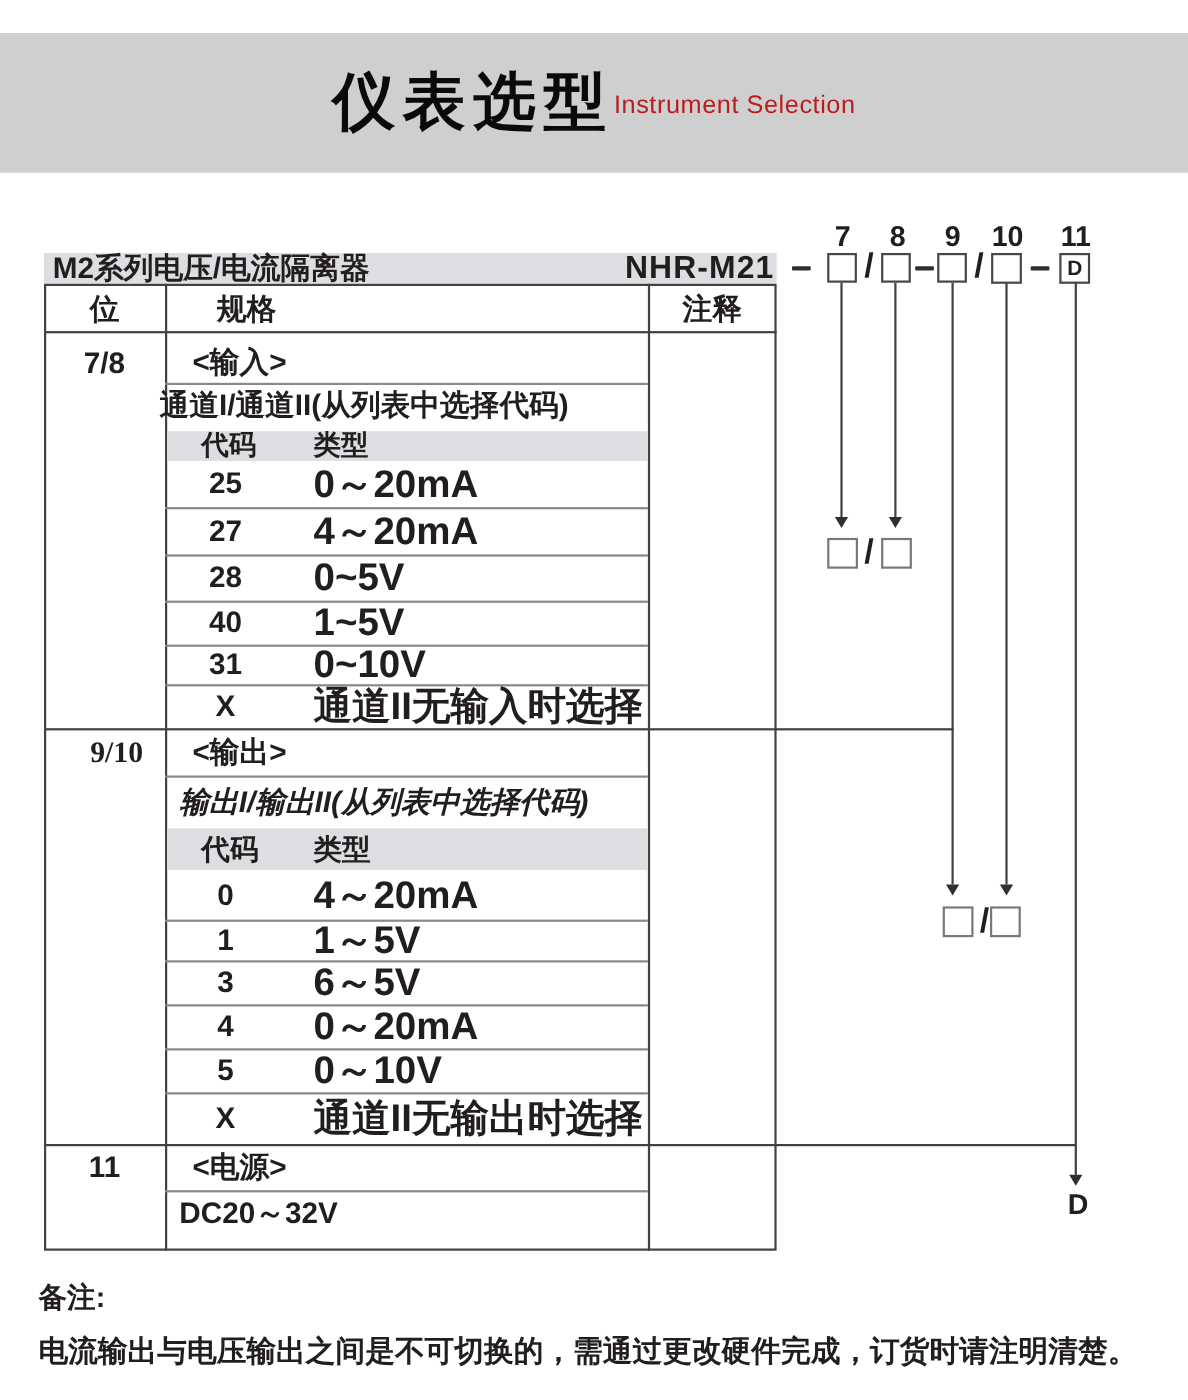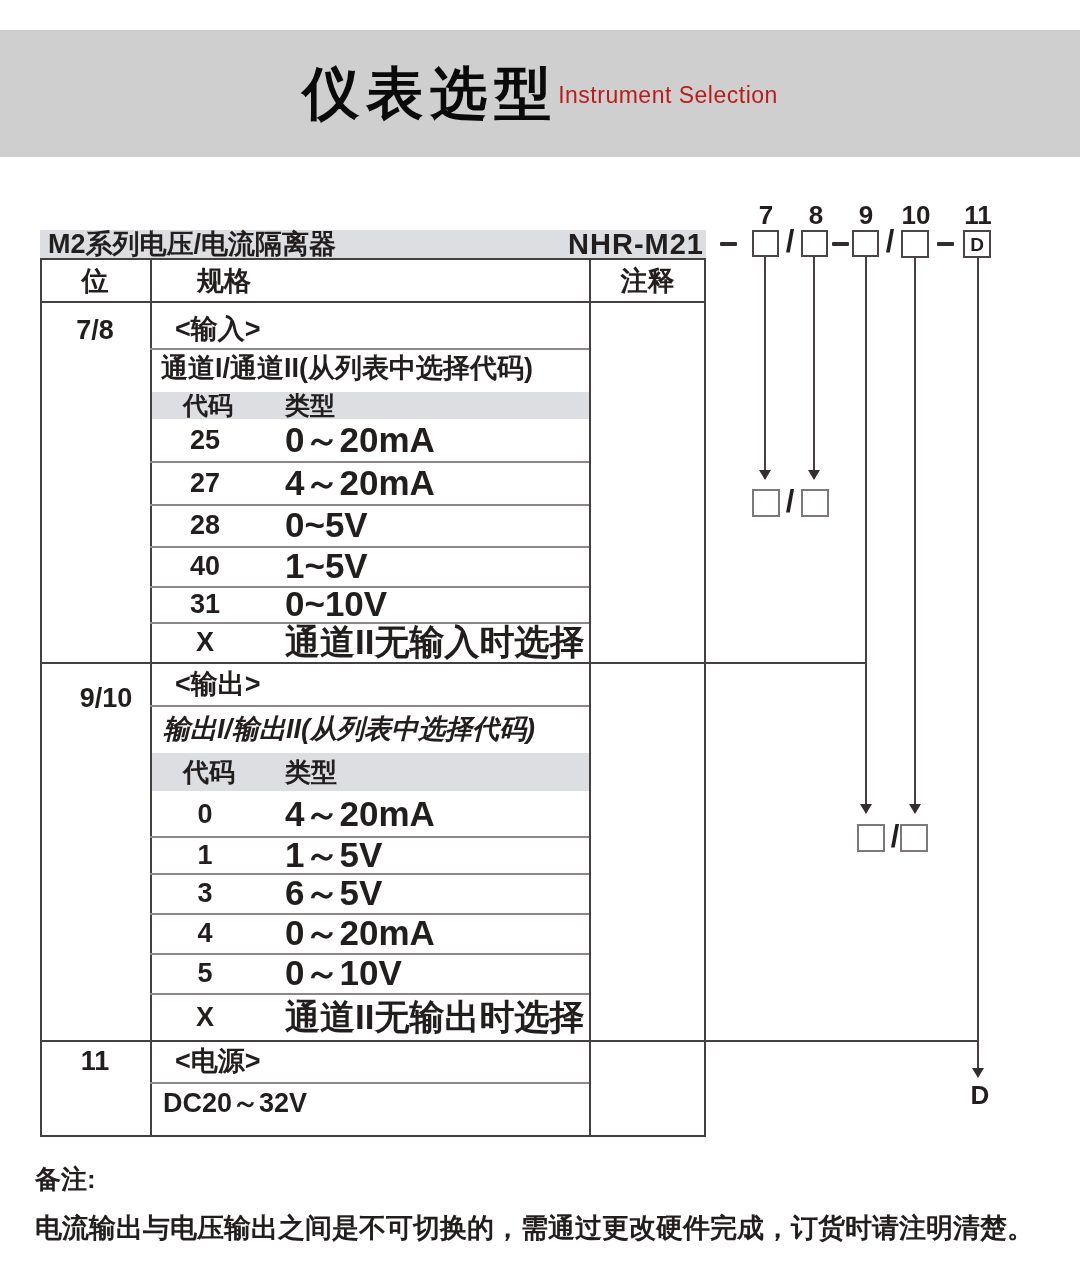--- a/index.html
+++ b/index.html
@@ -108,21 +108,21 @@
   <div class="abs hline" style="left:40px;top:662px;width:827px;"></div>
   <div class="abs hline" style="left:40px;top:1040px;width:938px;"></div>
 
   <div class="abs th center" style="left:40px;top:264px;width:110px;height:34px;">位</div>
   <div class="abs th" style="left:197px;top:264px;height:34px;">规格</div>
   <div class="abs th center" style="left:589px;top:264px;width:117px;height:34px;">注释</div>
 
   <div class="abs postxt" style="left:40px;top:310px;width:110px;height:40px;">7/8</div>
   <div class="abs gtitle" style="left:175px;top:310px;height:38px;">&lt;输入&gt;</div>
   <div class="abs rline" style="left:150px;top:348px;width:439px;"></div>
-  <div class="abs gtitle" style="left:161px;top:348px;height:40px;">通道I/通道II(从列表中选择代码)</div>
+  <div class="abs gtitle" style="left:145px;top:348px;height:40px;">通道I/通道II(从列表中选择代码)</div>
   <div class="abs band" style="left:152px;top:392px;width:437px;height:27px;">
     <span class="abs" style="left:31px;top:0;height:27px;line-height:27px;font-size:25px;font-weight:600;">代码</span>
     <span class="abs" style="left:133px;top:0;height:27px;line-height:27px;font-size:25px;font-weight:600;">类型</span>
   </div>
 
   <div class="abs trow" style="top:419px;height:42px;">
     <span class="code vmid">25</span>
     <span class="rtype vmid">0～20mA</span>
   </div>
   <div class="abs rline" style="left:150px;top:461px;width:439px;"></div>
@@ -144,21 +144,21 @@
   <div class="abs trow" style="top:586px;height:36px;">
     <span class="code vmid">31</span>
     <span class="rtype vmid">0~10V</span>
   </div>
   <div class="abs rline" style="left:150px;top:622px;width:439px;"></div>
   <div class="abs trow" style="top:622px;height:40px;">
     <span class="code vmid">X</span>
     <span class="rtype vmid">通道II无输入时选择</span>
   </div>
 
-  <div class="abs postxt" style="left:40px;top:676px;width:132px;height:44px;">9/10</div>
+  <div class="abs postxt" style="left:40px;top:662px;width:132px;height:44px;font-family:Liberation Serif, serif;">9/10</div>
   <div class="abs gtitle" style="left:175px;top:662px;height:43px;">&lt;输出&gt;</div>
   <div class="abs rline" style="left:150px;top:705px;width:439px;"></div>
   <div class="abs gtitle" style="left:163px;top:705px;height:48px;font-style:italic;">输出I/输出II(从列表中选择代码)</div>
   <div class="abs band" style="left:152px;top:753px;width:437px;height:38px;">
     <span class="abs" style="left:31px;top:0;height:38px;line-height:38px;font-size:26px;font-weight:600;">代码</span>
     <span class="abs" style="left:133px;top:0;height:38px;line-height:38px;font-size:26px;font-weight:600;">类型</span>
   </div>
 
   <div class="abs trow" style="top:791px;height:45px;">
     <span class="code vmid">0</span>

